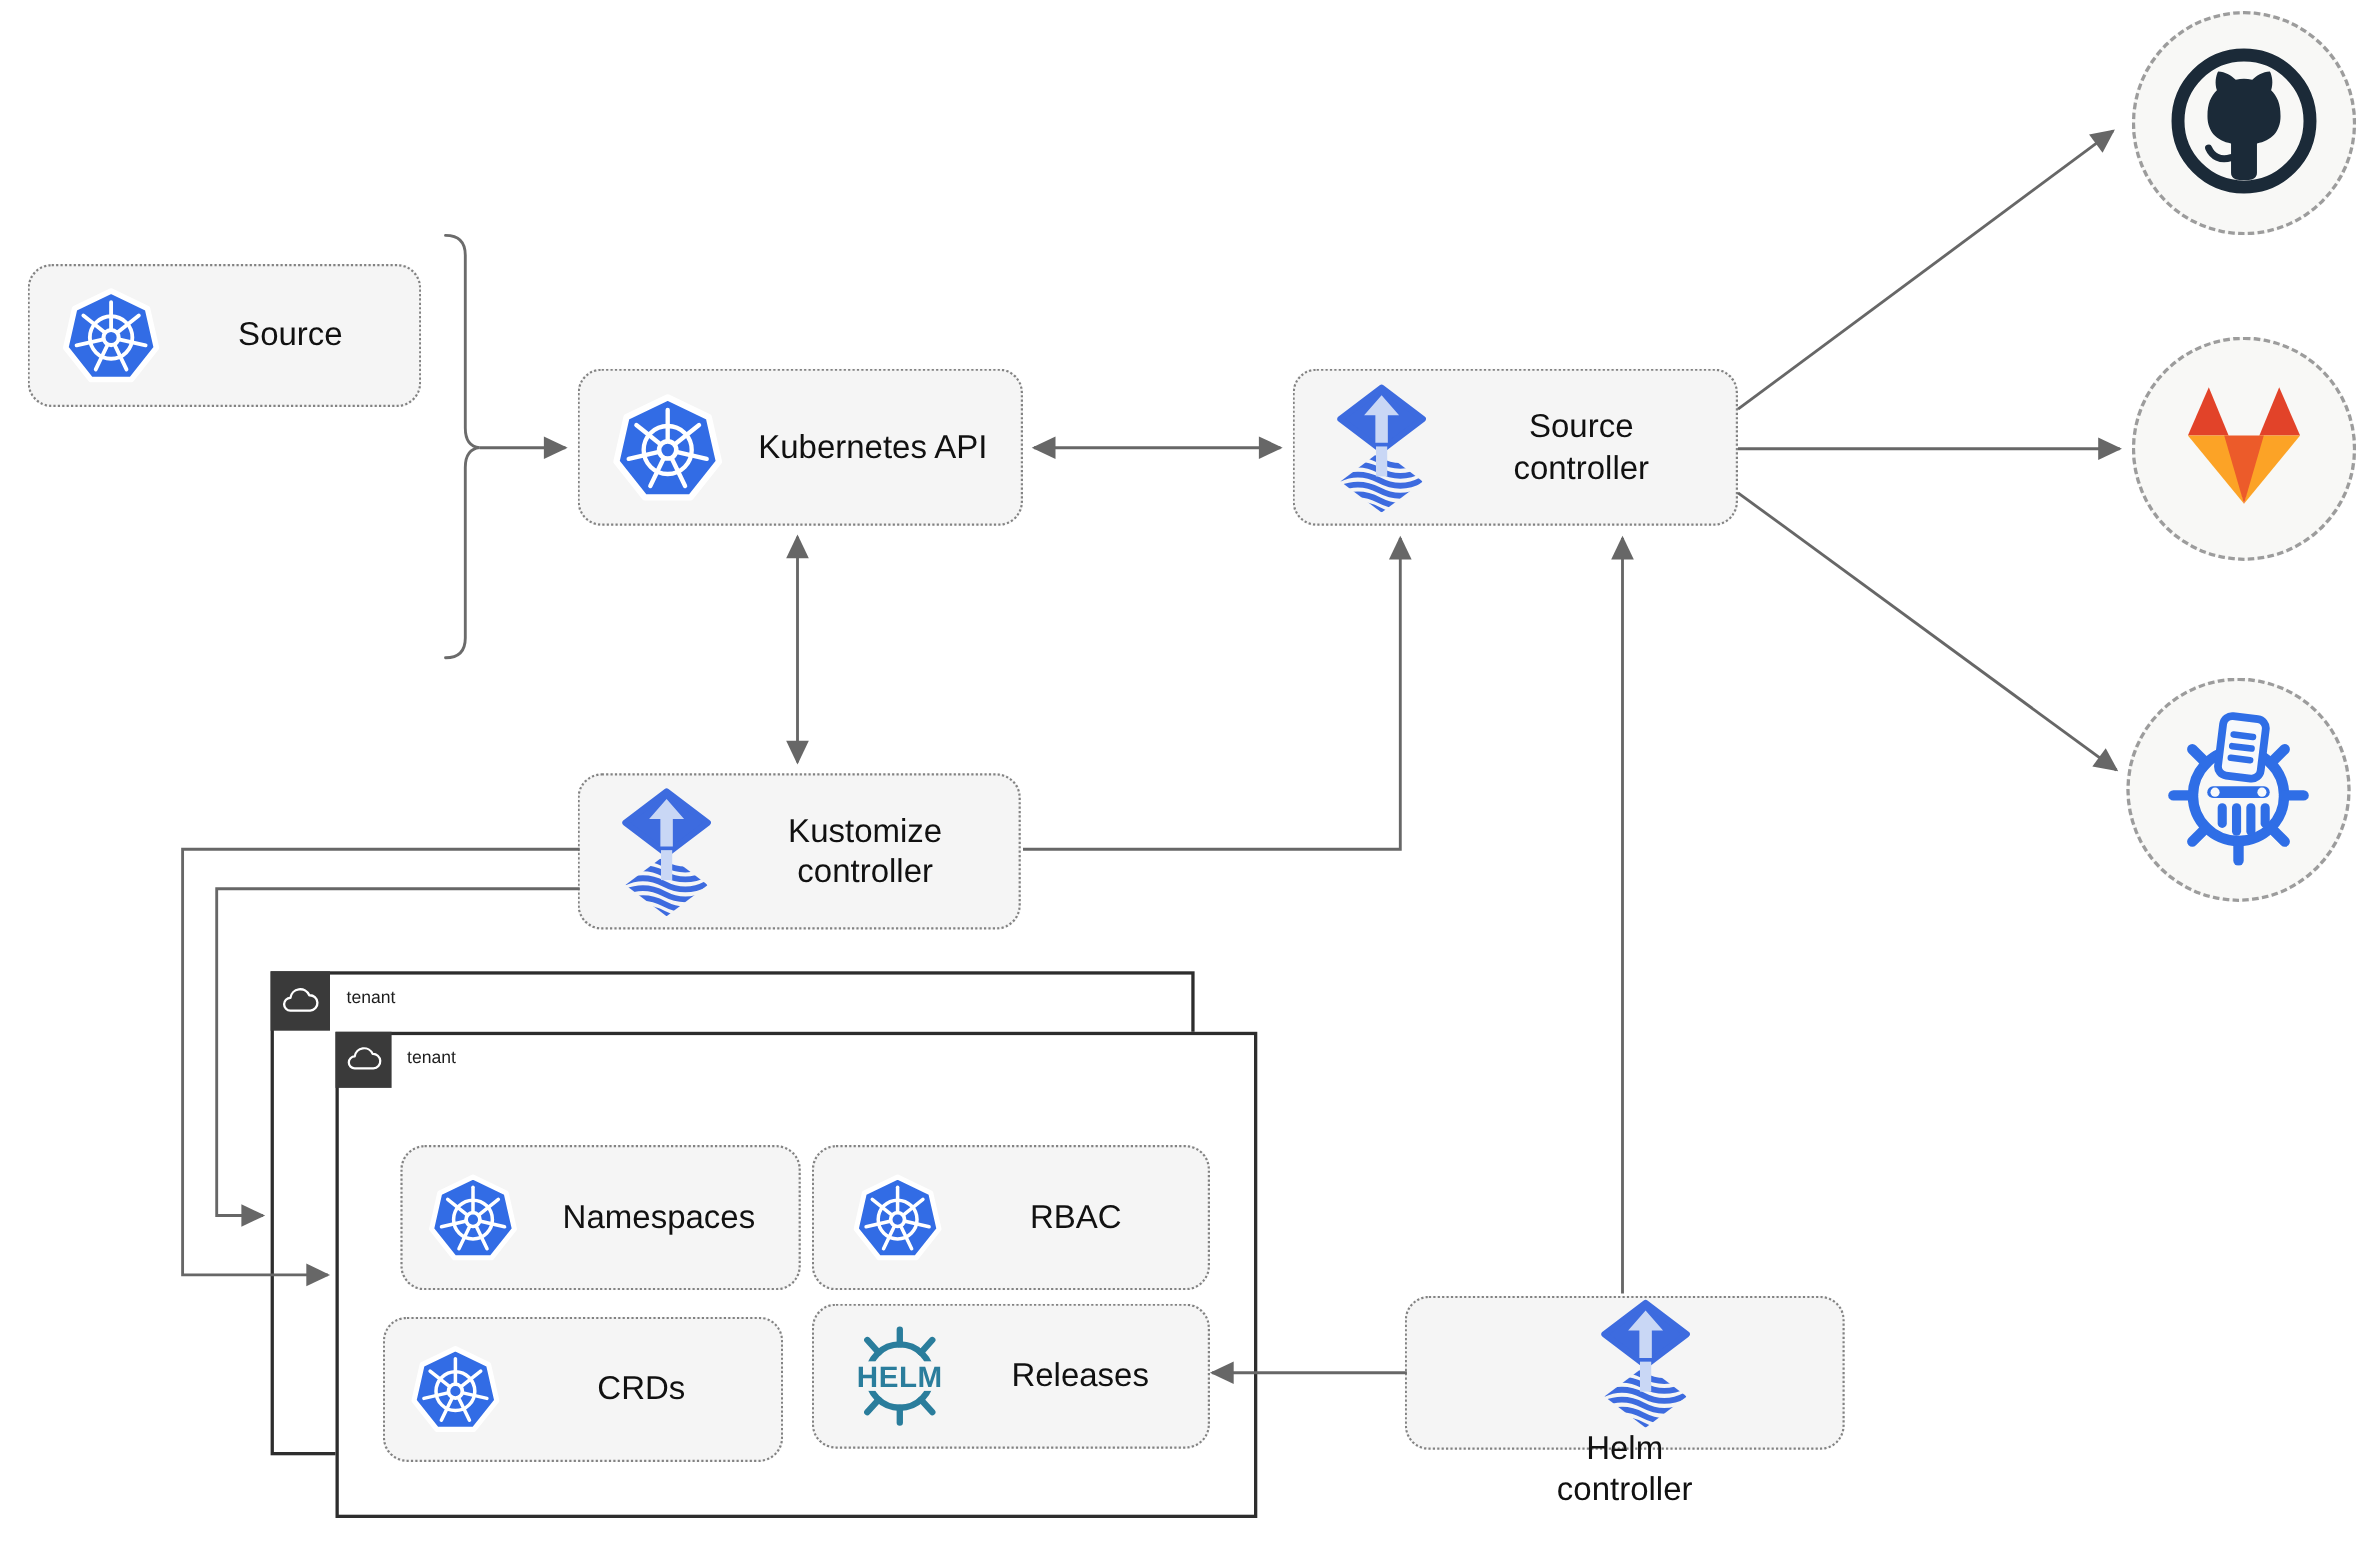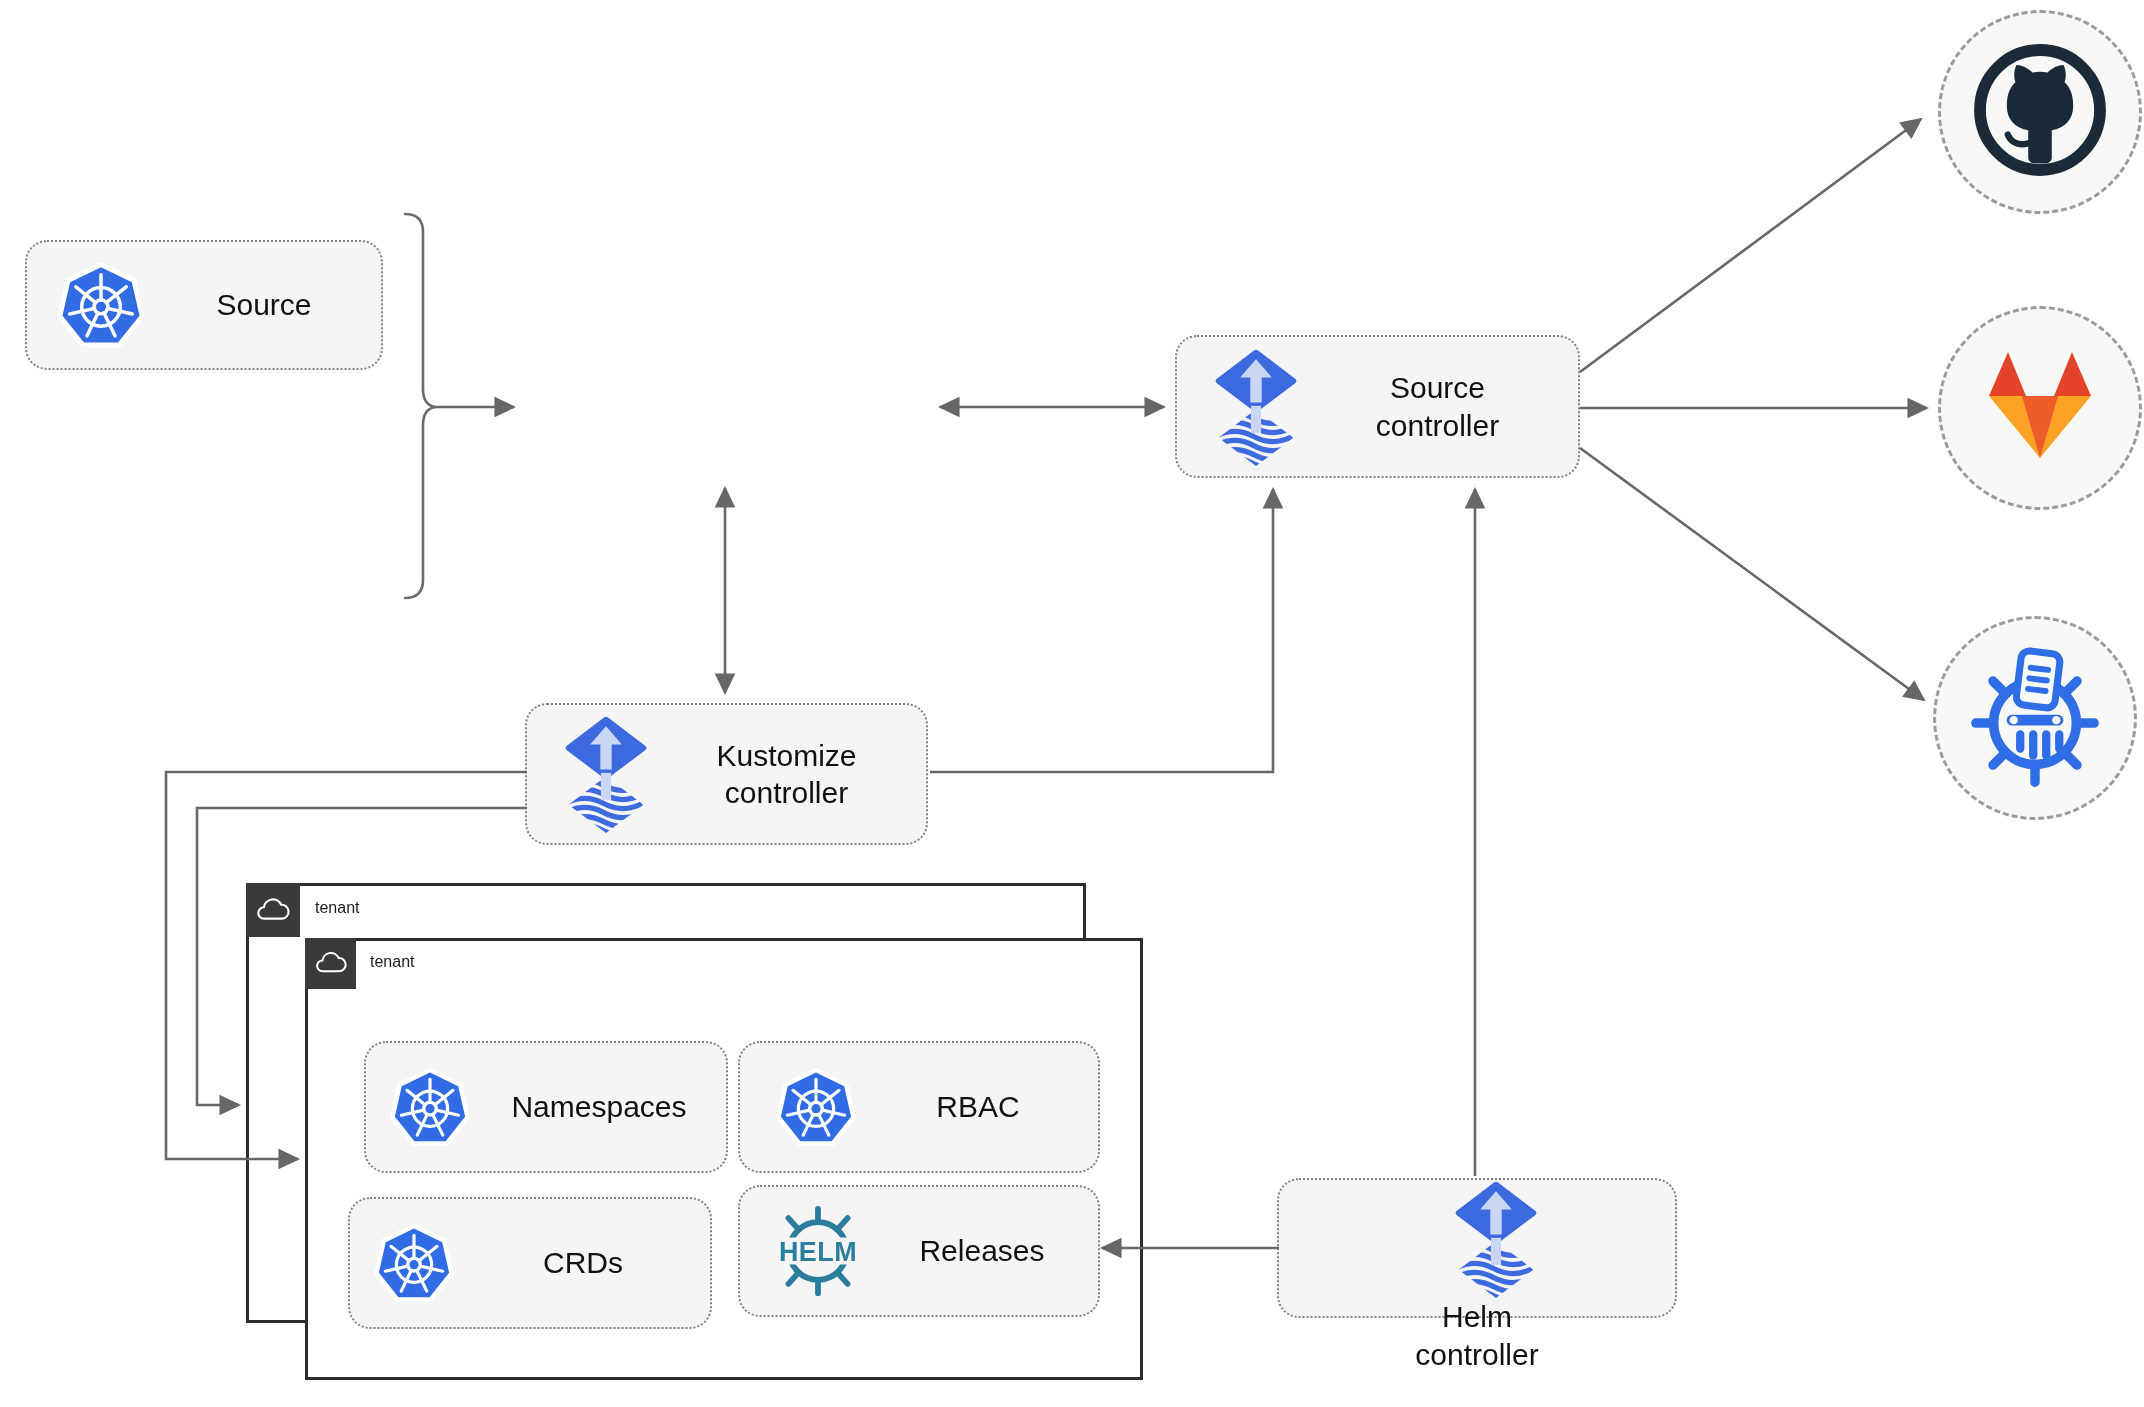--- a/index.html
+++ b/index.html
@@ -191,20 +191,30 @@
       <svg width="92" height="92">
           <use href="#sym-k8s"></use>
         </svg>
     </span>
     <span class="lbl">
       <span>Source</span>
       </span>
   </div>
 
 
+  <div class="pill layer2" style="left:525px; top:335px; width:405px; height:143px;">
+    <span class="pill-icon">
+      <svg width="104" height="104">
+          <use href="#sym-k8s"></use>
+        </svg>
+    </span>
+    <span class="lbl">
+      <span>Kubernetes API</span>
+      </span>
+  </div>
 
   <div class="pill layer2" style="left:1175px; top:335px; width:405px; height:143px;">
     <span class="pill-icon" style="margin-left:38px">
       <svg width="82" height="118">
           <use href="#sym-flux"></use>
         </svg>
     </span>
     <span class="lbl lbl-narrow">
       <span>Source controller</span>
       </span>

